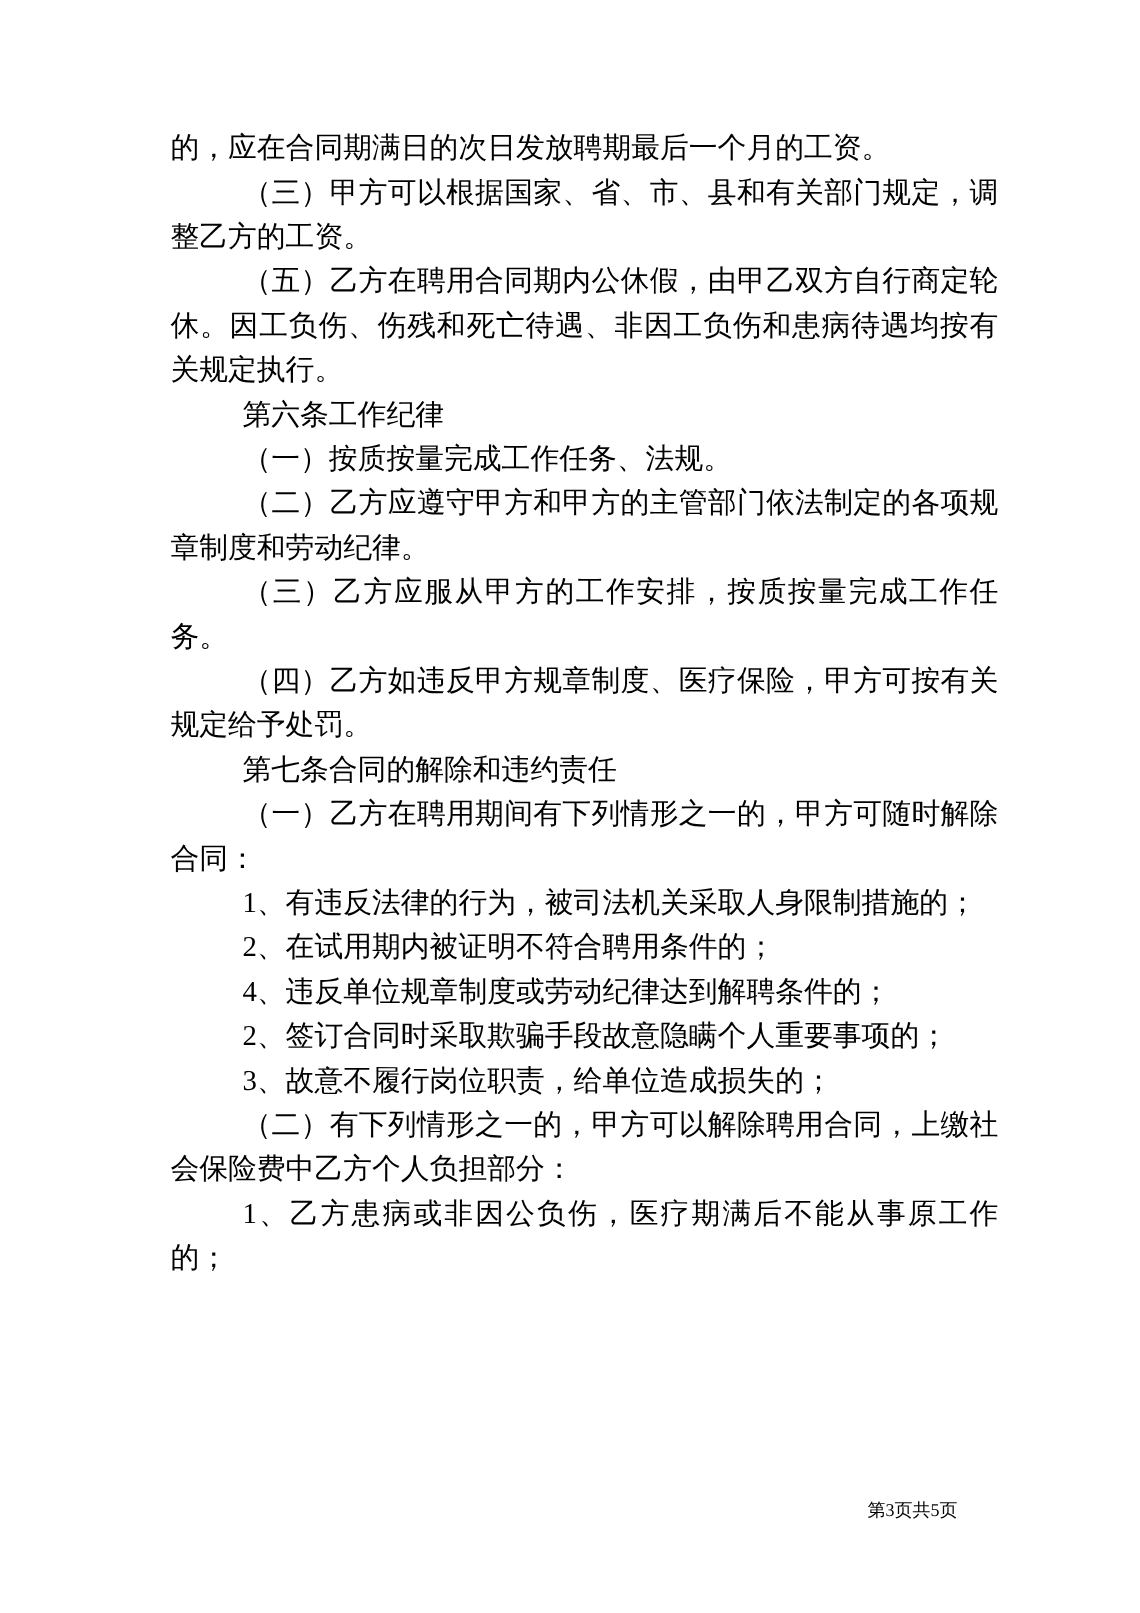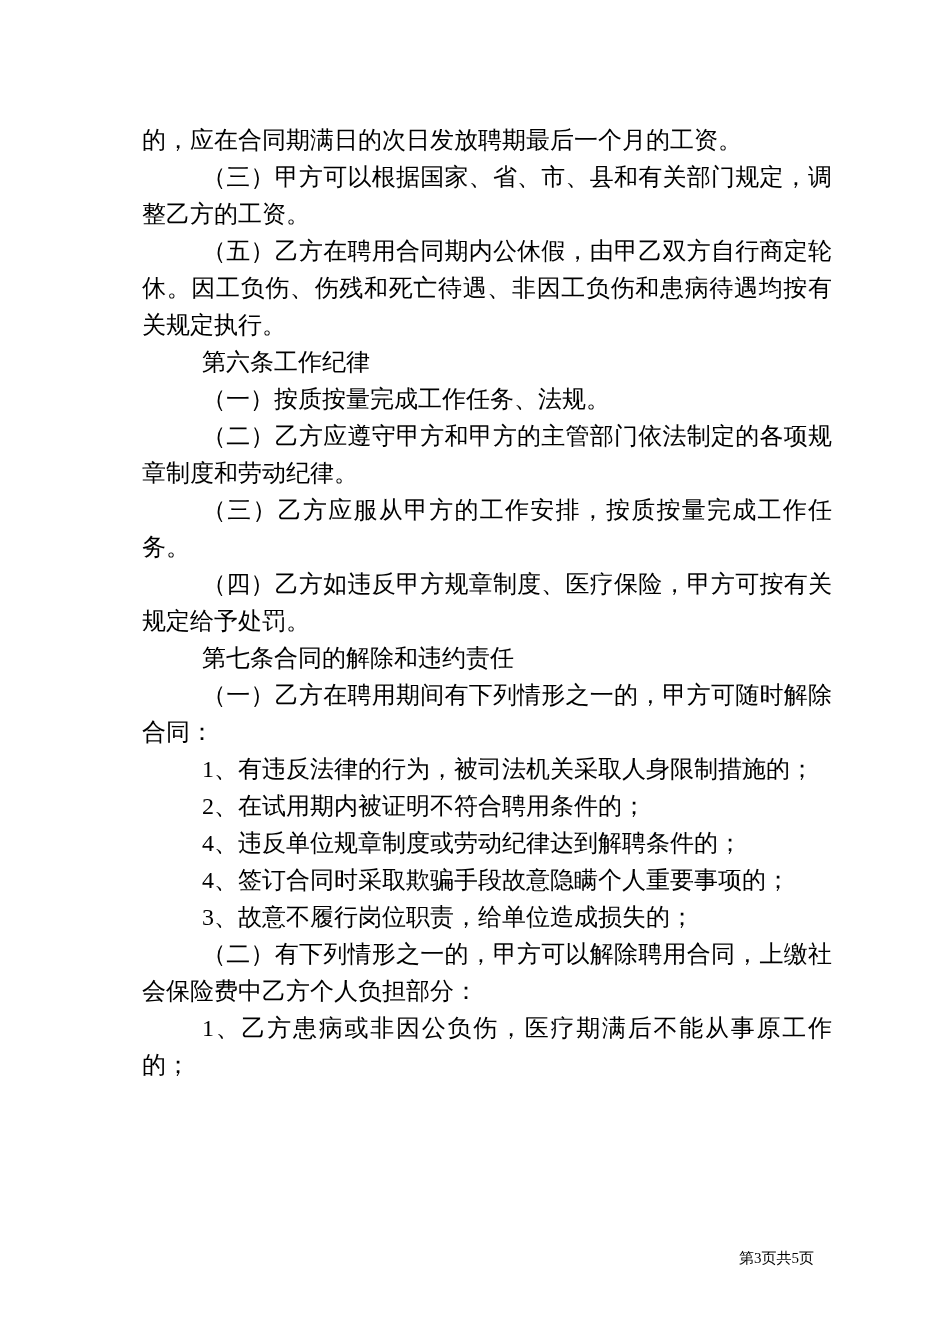--- a/index.html
+++ b/index.html
@@ -26,25 +26,24 @@
     text-align: justify;
   }
   .para {
     margin: 0;
     padding: 0;
     text-indent: 2.5em;
     word-break: break-all;
   }
   .para.no-indent {
     text-indent: 0;
-    margin-top: 16px;
   }
   .footer {
     position: absolute;
-    right: 136px;
+    right: 152px;
     bottom: 76px;
     font-size: 15px;
     color: #000000;
   }
 </style>
 </head>
 <body>
 
 <div class="page">
   <div class="content">
@@ -54,19 +53,19 @@
     <p class="para">第六条工作纪律</p>
     <p class="para">（一）按质按量完成工作任务、法规。</p>
     <p class="para">（二）乙方应遵守甲方和甲方的主管部门依法制定的各项规章制度和劳动纪律。</p>
     <p class="para">（三）乙方应服从甲方的工作安排，按质按量完成工作任务。</p>
     <p class="para">（四）乙方如违反甲方规章制度、医疗保险，甲方可按有关规定给予处罚。</p>
     <p class="para">第七条合同的解除和违约责任</p>
     <p class="para">（一）乙方在聘用期间有下列情形之一的，甲方可随时解除合同：</p>
     <p class="para">1、有违反法律的行为，被司法机关采取人身限制措施的；</p>
     <p class="para">2、在试用期内被证明不符合聘用条件的；</p>
     <p class="para">4、违反单位规章制度或劳动纪律达到解聘条件的；</p>
-    <p class="para">4、签订合同时采取欺骗手段故意隐瞒个人重要事项的；</p>
+    <p class="para">2、签订合同时采取欺骗手段故意隐瞒个人重要事项的；</p>
     <p class="para">3、故意不履行岗位职责，给单位造成损失的；</p>
     <p class="para">（二）有下列情形之一的，甲方可以解除聘用合同，上缴社会保险费中乙方个人负担部分：</p>
     <p class="para">1、乙方患病或非因公负伤，医疗期满后不能从事原工作的；</p>
   </div>
   <div class="footer">第3页共5页</div>
 </div>
 
 </body></html>

